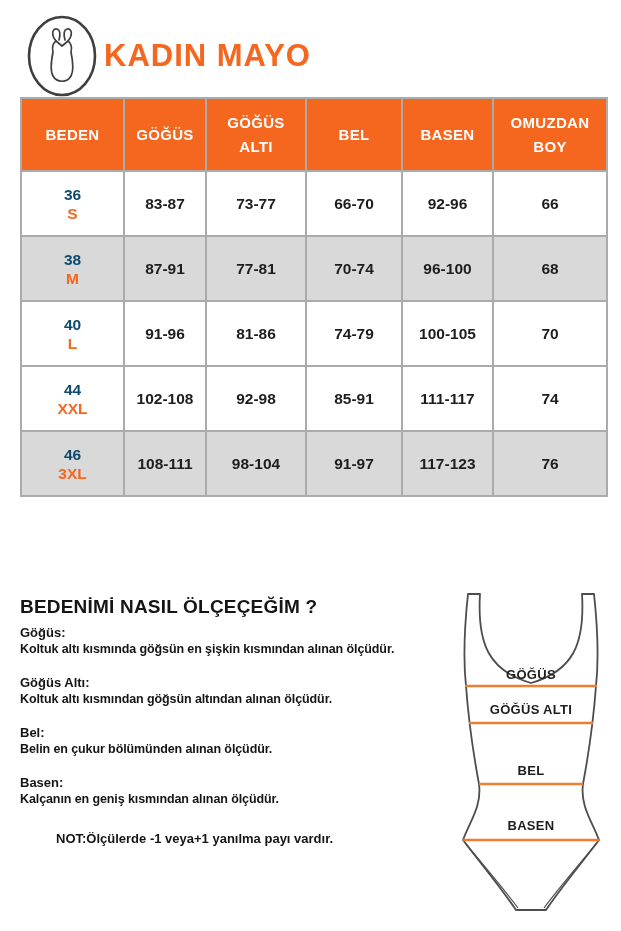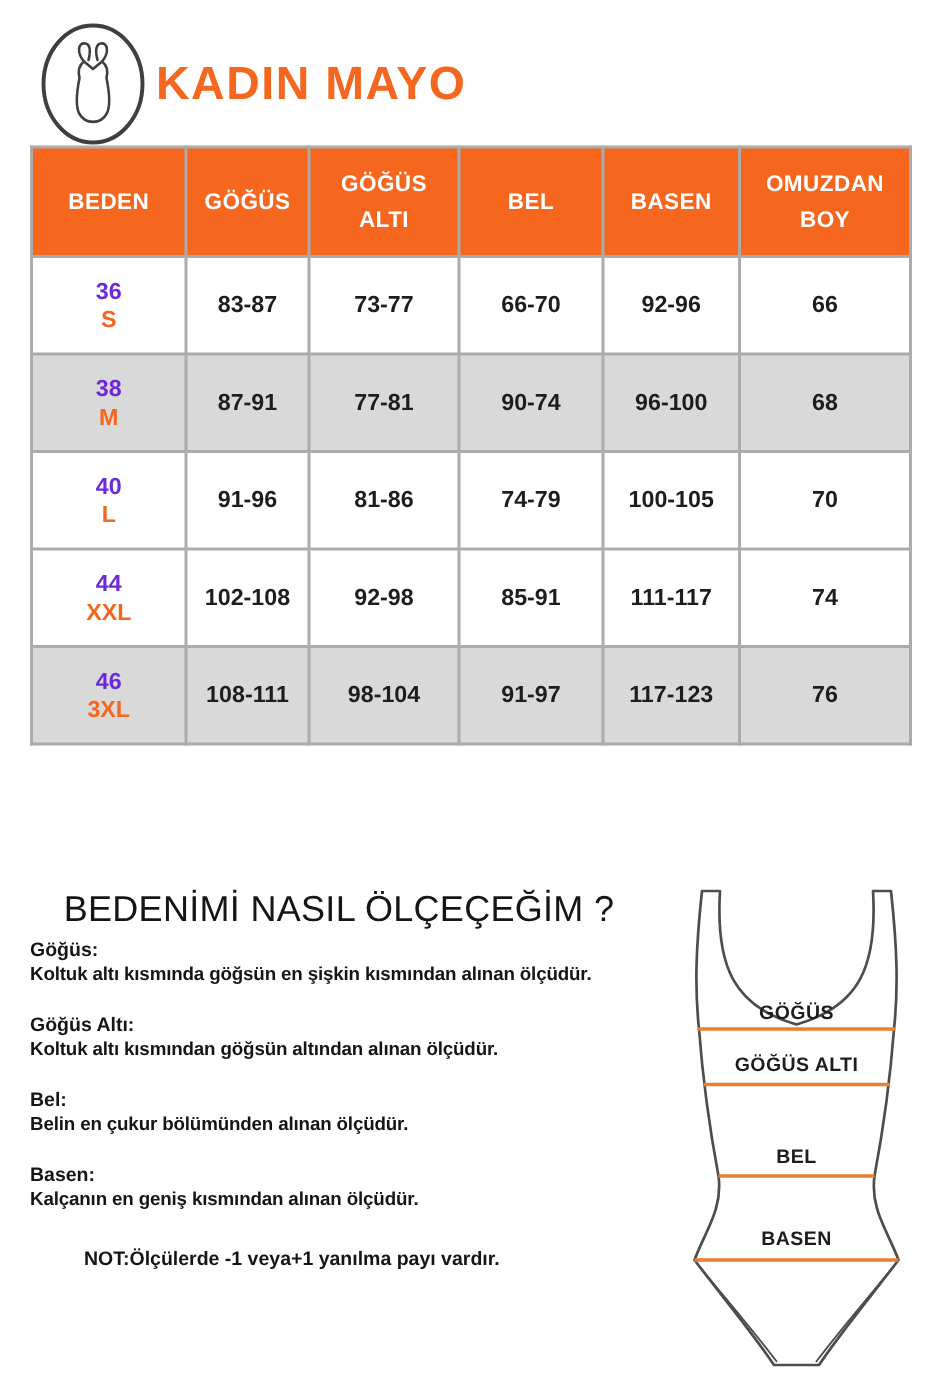--- a/index.html
+++ b/index.html
@@ -35,26 +35,26 @@
     font-size: 15px; font-weight: bold;
     height: 73px; white-space: pre-line; line-height: 1.55;
     letter-spacing: 0.3px;
   }
   table.size-table td {
     height: 65px;
     font-size: 15.5px; font-weight: bold; color: #1d1d1d;
     background: #ffffff;
   }
   table.size-table tr.alt td { background: #D9D9D9; }
-  td.size-cell .num { display: block; line-height: 19px; color: #6d28d9; }
+  td.size-cell .num { display: block; line-height: 19px; color: #0c4a6e; }
   td.size-cell .letter { display: block; line-height: 19px; color: #F5661F; }
 
   
   .guide { position: absolute; left: 20px; top: 596px; width: 412px; color: #151515; }
-  .guide h2 { font-size: 24px; font-weight: normal; line-height: 22px; margin-bottom: 7px; letter-spacing: 0.2px; text-align: center; }
+  .guide h2 { font-size: 19px; font-weight: bold; line-height: 22px; margin-bottom: 7px; letter-spacing: 0.2px; }
   .guide .sec { margin-bottom: 18px; }
   .guide .lbl { display: block; font-size: 13px; font-weight: bold; line-height: 16px; }
   .guide .txt { display: block; font-size: 12.5px; font-weight: bold; line-height: 16px; letter-spacing: -0.1px; white-space: pre-line; }
   .guide .note { font-size: 13px; font-weight: bold; margin-top: 24px; margin-left: 36px; }
 
   
   .diagram { position: absolute; left: 443px; top: 586px; }
   .diagram text {
     font-family: "Liberation Sans", sans-serif;
     font-size: 13px; font-weight: bold; fill: #1d1d1d;
@@ -107,21 +107,21 @@
         <td>92-96</td>
         <td>66</td>
       </tr>
       <tr class="alt">
         <td class="size-cell">
           <span class="num">38</span>
           <span class="letter">M</span>
         </td>
         <td>87-91</td>
         <td>77-81</td>
-        <td>90-74</td>
+        <td>70-74</td>
         <td>96-100</td>
         <td>68</td>
       </tr>
       <tr>
         <td class="size-cell">
           <span class="num">40</span>
           <span class="letter">L</span>
         </td>
         <td>91-96</td>
         <td>81-86</td>

